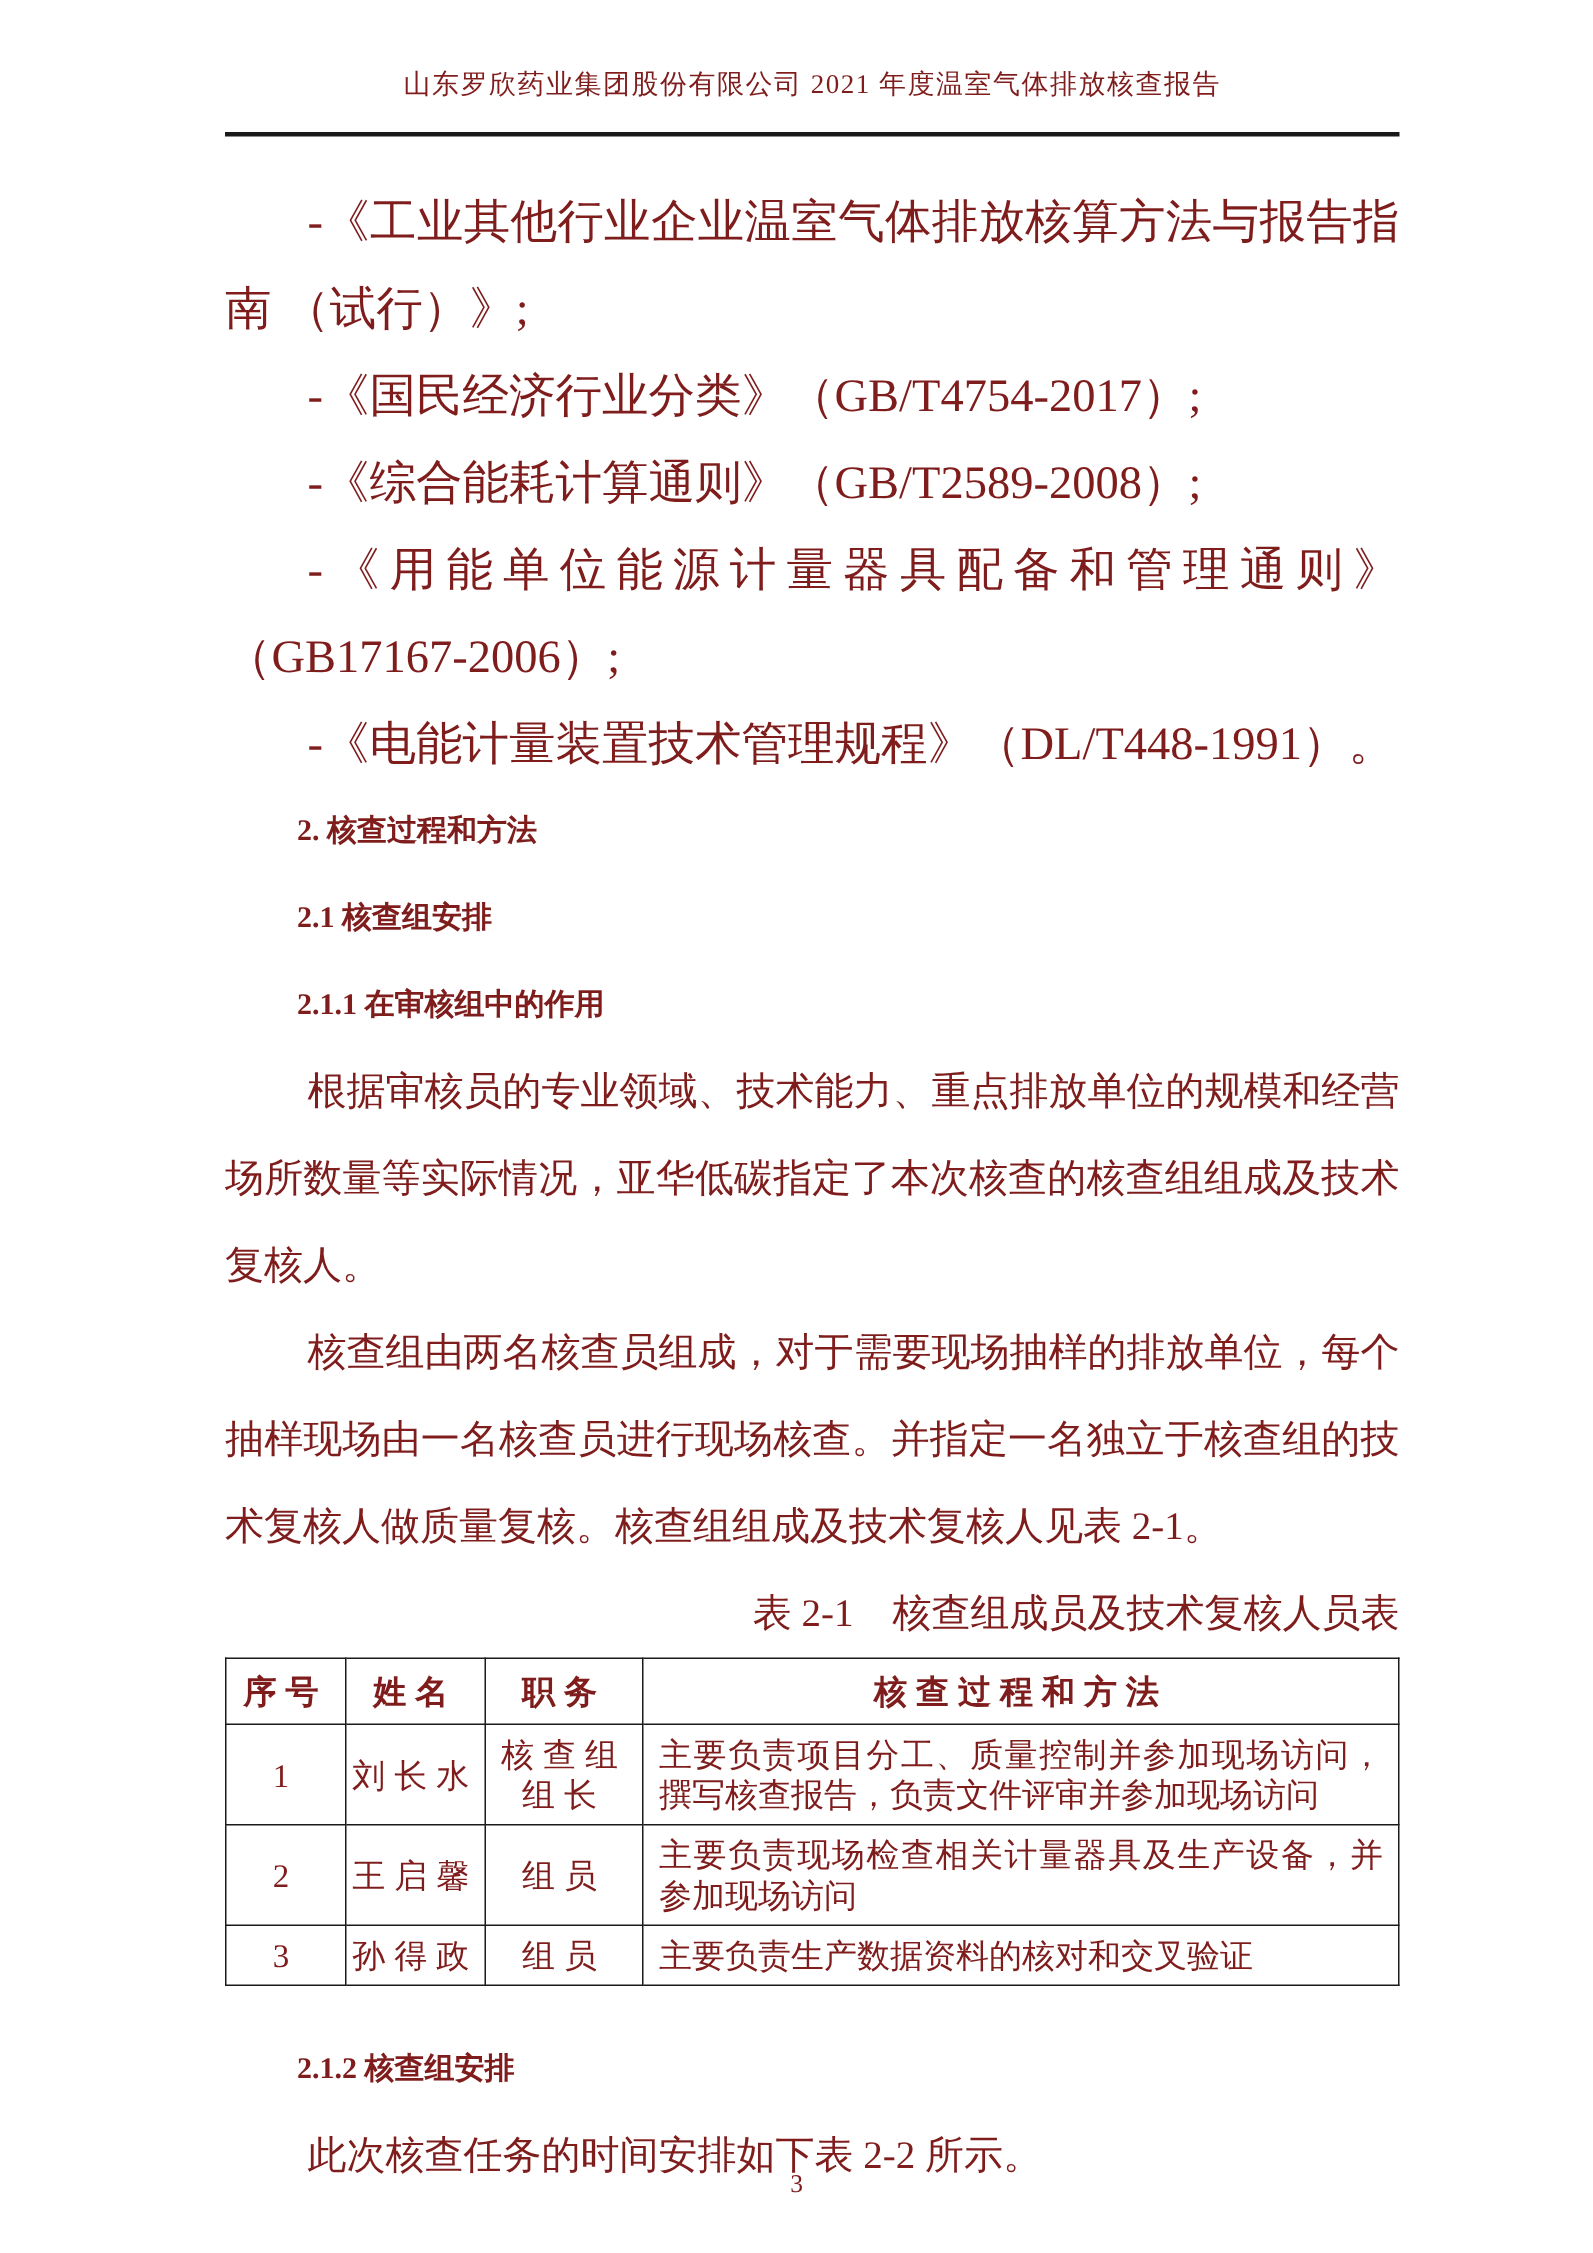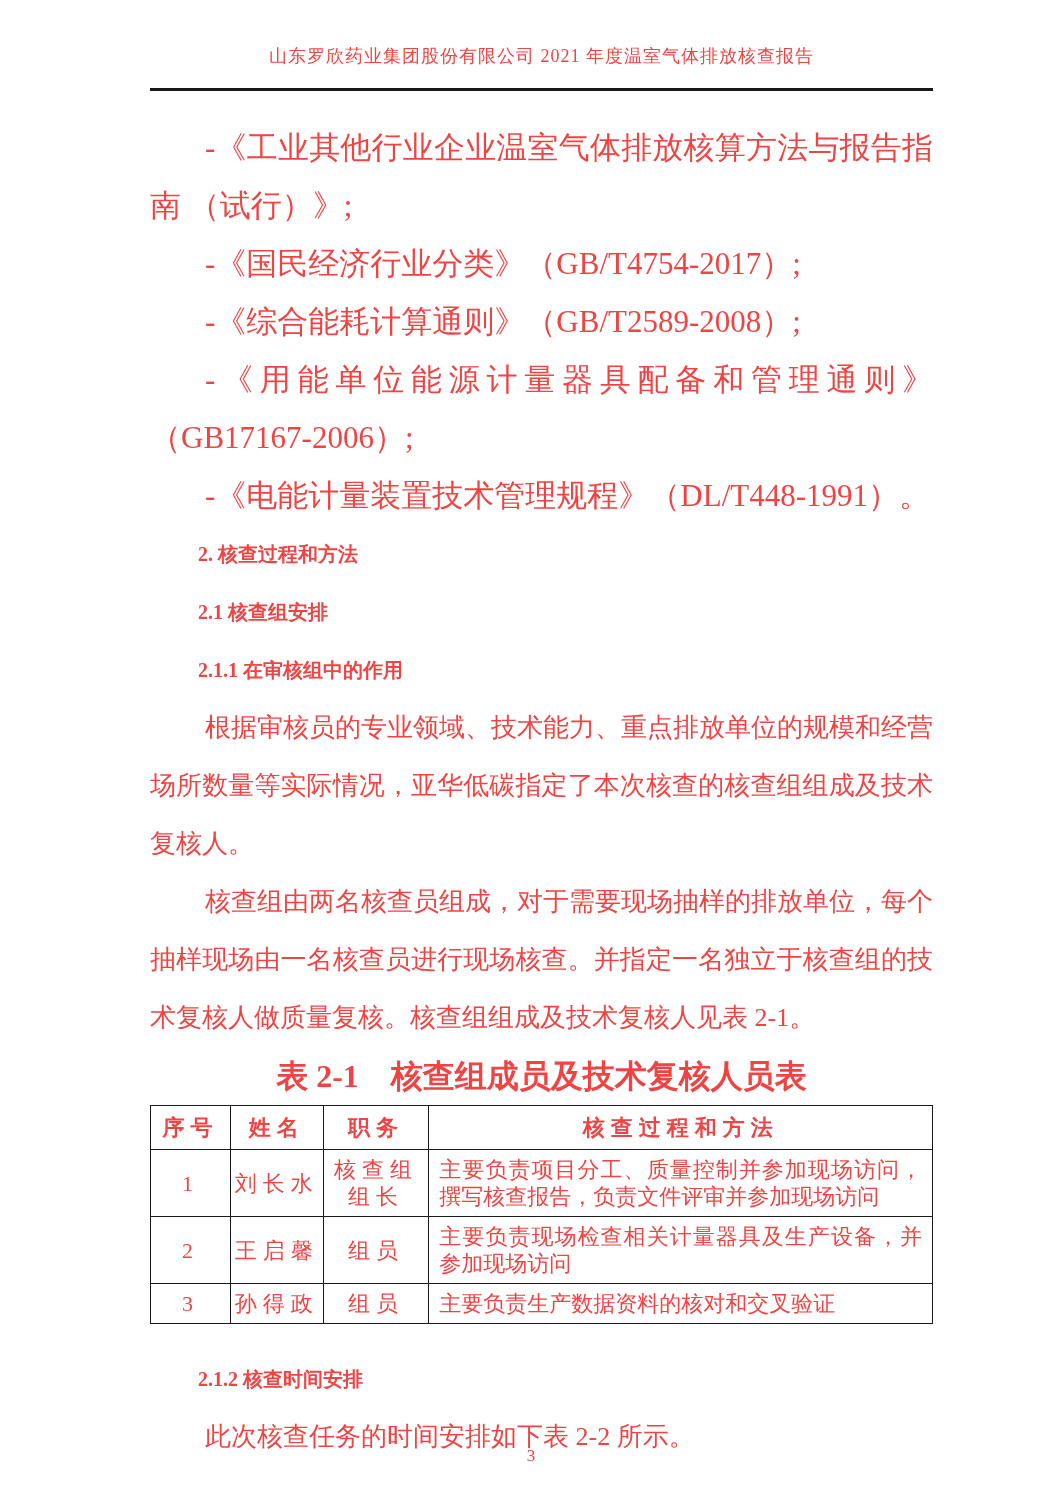--- a/index.html
+++ b/index.html
@@ -1,21 +1,21 @@
 <!DOCTYPE html>
 <html><head>
 <meta charset="utf-8">
 <style>
   * { margin: 0; padding: 0; box-sizing: border-box; }
   html, body { background: #ffffff; }
   .page {
     width: 1062px;
     height: 1502px;
     background: #ffffff;
-    color: #ef4444;
+    color: #7f1d1d;
     font-family: "Liberation Serif", "DejaVu Serif", serif;
     position: relative;
     padding: 44px 129px 0 150px;
     overflow: hidden;
   }
   .doc-header {
     text-align: center;
     font-size: 18px;
     line-height: 24px;
     letter-spacing: 1px;
@@ -40,24 +40,24 @@
     margin-left: 48px;
   }
   .mt { margin-top: 26px; }
   .body-para {
     font-size: 26px;
     line-height: 58px;
     text-indent: 55px;
     text-align: justify;
   }
   .table-caption {
-    font-size: 32px;
+    font-size: 26px;
     line-height: 58px;
-    font-weight: bold;
-    text-align: center;
+    font-weight: normal;
+    text-align: right;
   }
   table.team-table {
     width: 100%;
     border-collapse: collapse;
     table-layout: fixed;
     border-radius: 11px;
   }
   .team-table th, .team-table td {
     border: 1.5px solid #1a1a1a;
     font-size: 22px;
@@ -148,18 +148,18 @@
         </tr>
         <tr>
           <td class="cell-no">3</td>
           <td class="cell-name">孙得政</td>
           <td class="cell-title">组员</td>
           <td class="cell-role">主要负责生产数据资料的核对和交叉验证</td>
         </tr>
       </tbody>
   </table>
 
-  <h3 class="mt">2.1.2 核查时间安排</h3>
+  <h3 class="mt">2.1.2 核查组安排</h3>
   <p class="body-para">此次核查任务的时间安排如下表 2-2 所示。</p>
 
   <div class="page-number">3</div>
 
 </div>
 
 </body></html>

